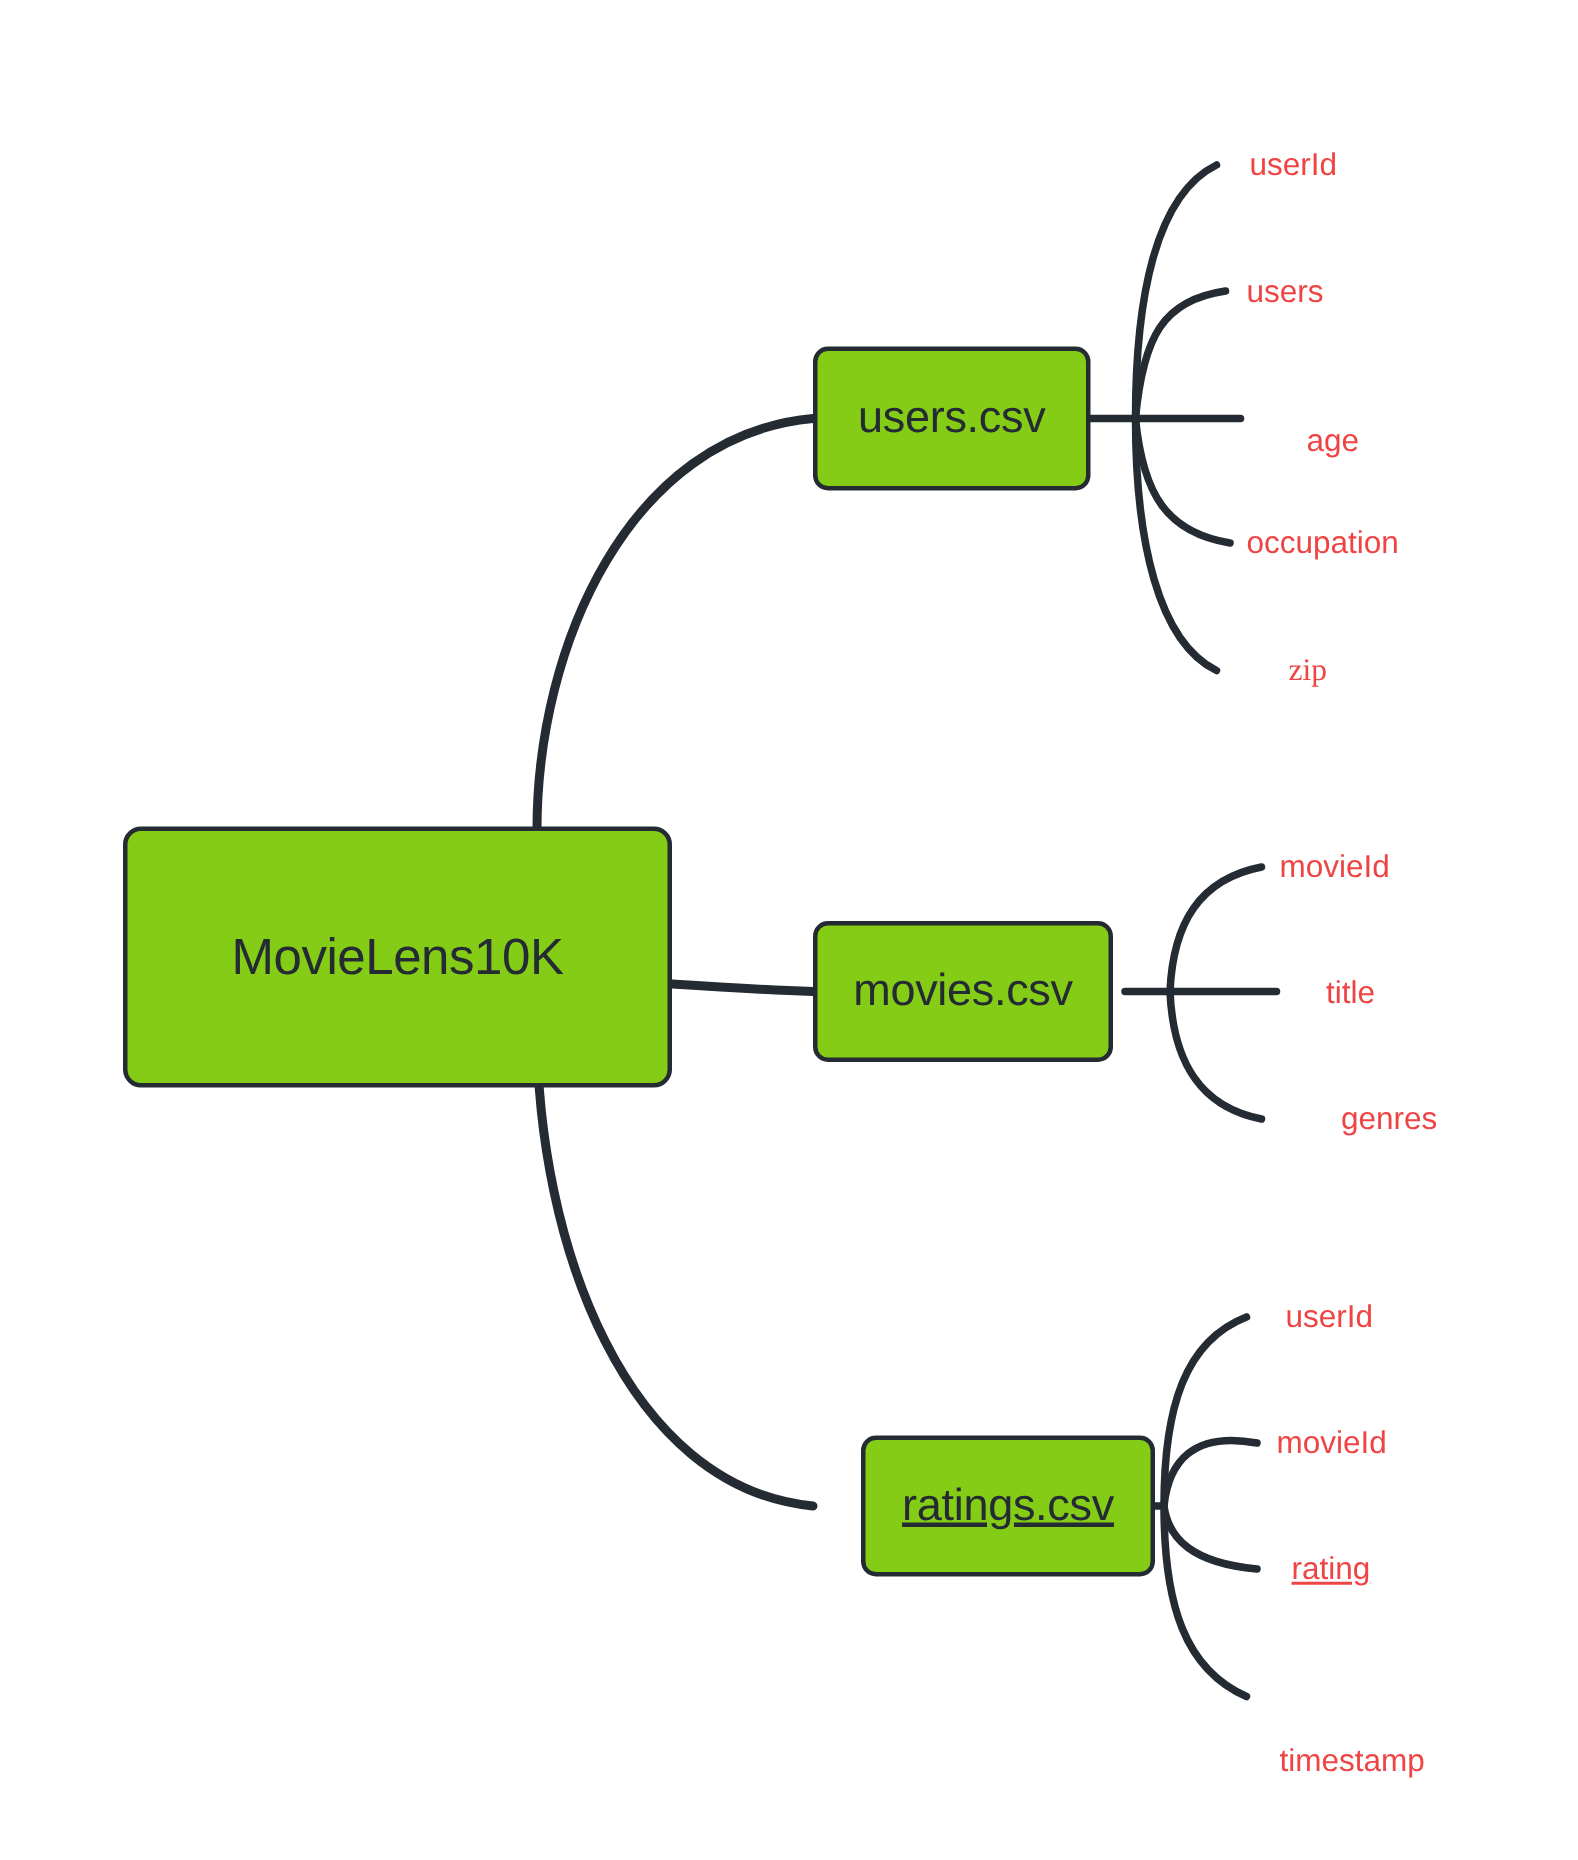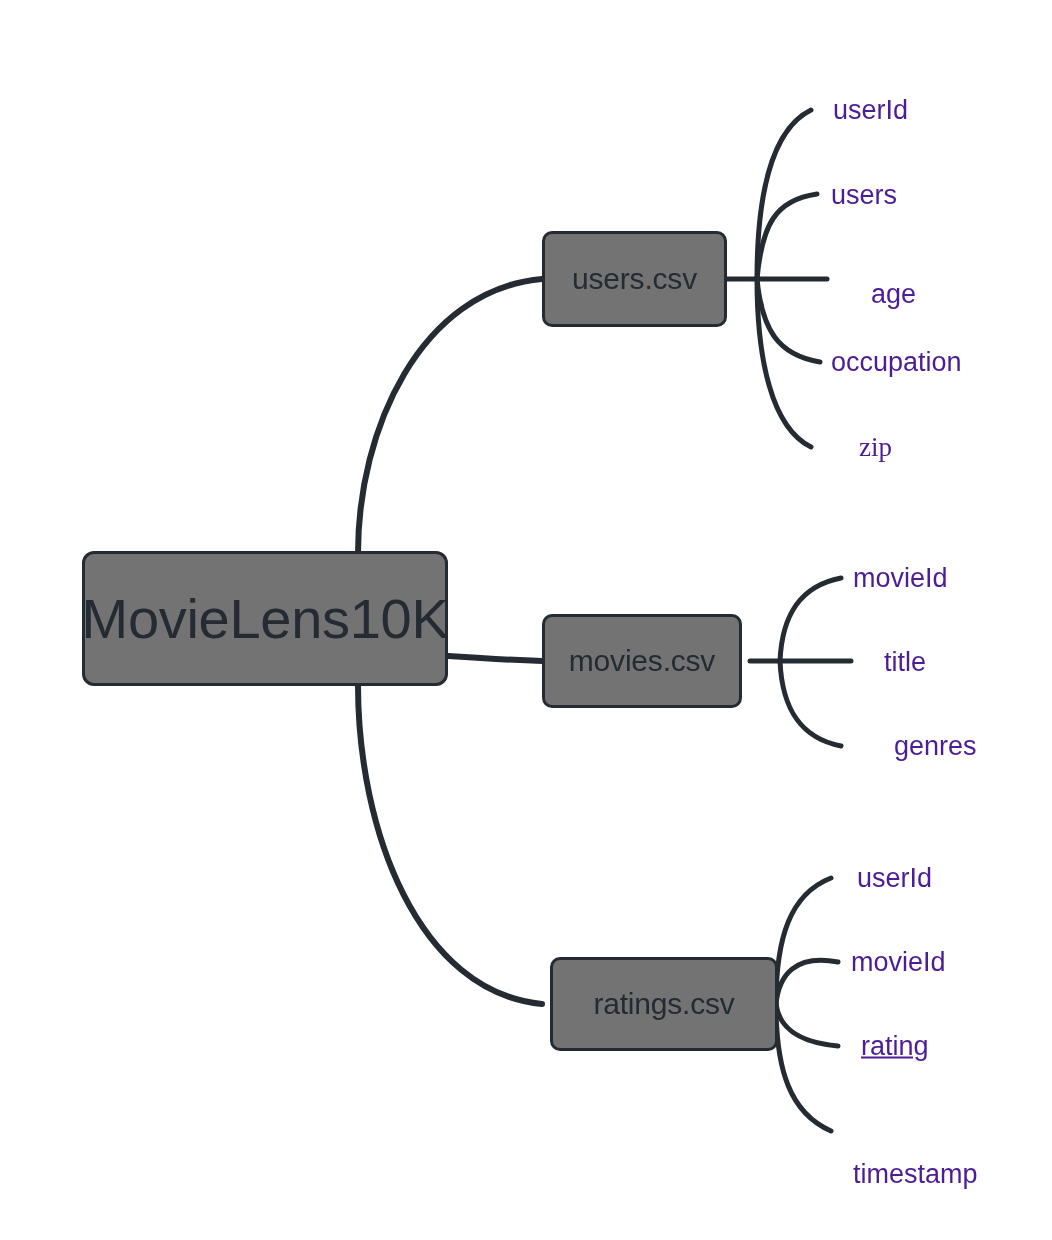--- a/index.html
+++ b/index.html
@@ -21,51 +21,51 @@
     position: absolute;
     left: 0;
     top: 0;
     width: 1052px;
     height: 1240px;
     display: block;
   }
   .node-box {
     position: absolute;
     box-sizing: border-box;
-    background: #737373;
+    background: #84cc16;
     border: 3px solid #242b33;
     border-radius: 10px;
     display: flex;
     align-items: center;
     justify-content: center;
     color: #242b33;
     z-index: 3;
   }
   .node-root {
     left: 82px;
     top: 551px;
     width: 366px;
-    height: 135px;
+    height: 174px;
     border-radius: 12px;
-    font-size: 56px;
+    font-size: 34px;
     letter-spacing: -0.3px;
     text-align: center;
   }
   .node-branch {
     font-size: 30px;
     letter-spacing: -0.2px;
   }
   .node-users   { left: 542px; top: 231px; width: 185px; height: 96px; }
   .node-movies  { left: 542px; top: 614px; width: 200px; height: 94px; }
-  .node-ratings { left: 550px; top: 957px; width: 228px; height: 94px; }
+  .node-ratings { left: 574px; top: 957px; width: 196px; height: 94px; text-decoration: underline; }
 
   .leaf-label {
     position: absolute;
-    color: #4c1d95;
-    font-size: 27px;
+    color: #ef4444;
+    font-size: 21px;
     line-height: 1;
     white-space: nowrap;
     transform: translateY(-50%);
     z-index: 3;
   }
 </style>
 </head>
 <body>
 
 <div id="mindmap-root">

